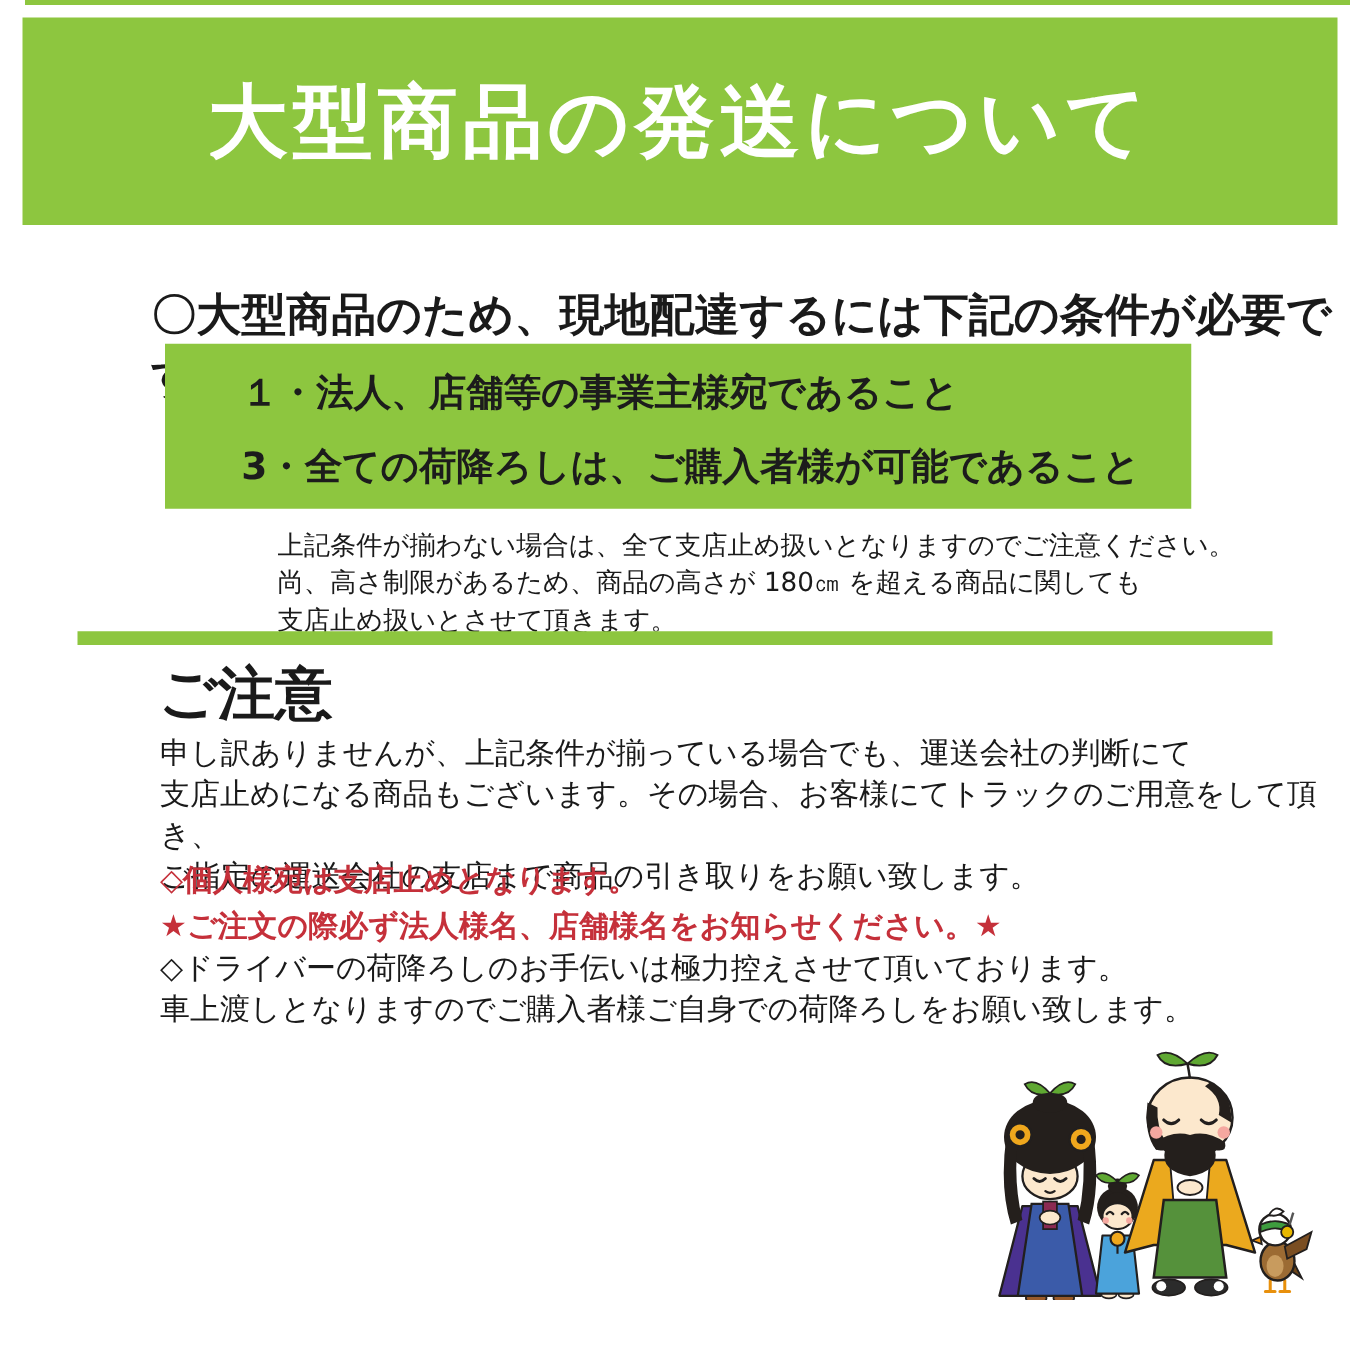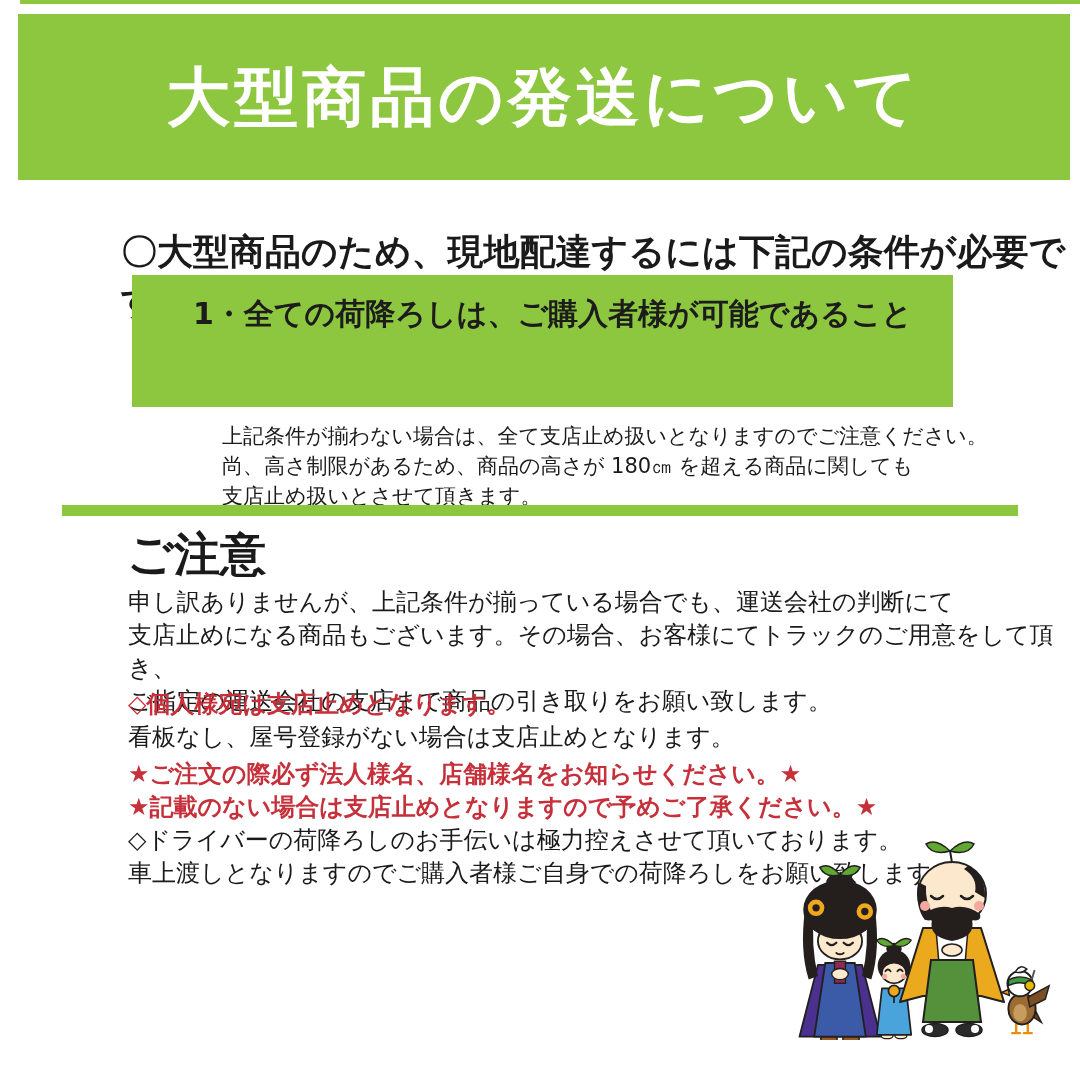--- a/index.html
+++ b/index.html
@@ -44,44 +44,43 @@
 
 <div class="top-strip"></div>
 
 <header class="banner">
   <h1>大型商品の発送について</h1>
 </header>
 
 <p class="intro">〇大型商品のため、現地配達するには下記の条件が必要です。</p>
 
 <div class="cond-box">
-  <p class="cond">1・全ての荷降ろしは、ご購入者様が可能であること</p>
+  <p class="cond">１・法人、店舗等の事業主様宛であること</p>
+  <p class="cond">3・全ての荷降ろしは、ご購入者様が可能であること</p>
 </div>
 
 <div class="notes">
   <p>上記条件が揃わない場合は、全て支店止め扱いとなりますのでご注意ください。</p>
   <p>尚、高さ制限があるため、商品の高さが 180㎝ を超える商品に関しても</p>
   <p>支店止め扱いとさせて頂きます。</p>
 </div>
 
 <div class="divider"></div>
 
 <h2 class="caution-heading">ご注意</h2>
 
 <div class="para">
   <p>申し訳ありませんが、上記条件が揃っている場合でも、運送会社の判断にて</p>
   <p>支店止めになる商品もございます。その場合、お客様にてトラックのご用意をして頂き、</p>
   <p>ご指定の運送会社の支店まで商品の引き取りをお願い致します。</p>
 </div>
 
 <div class="notices">
   <p class="n-red">◇個人様宛は支店止めとなります。</p>
-  <p class="n-black">看板なし、屋号登録がない場合は支店止めとなります。</p>
   <p class="n-red gap">★ご注文の際必ず法人様名、店舗様名をお知らせください。★</p>
-  <p class="n-red">★記載のない場合は支店止めとなりますので予めご了承ください。★</p>
   <p class="n-black">◇ドライバーの荷降ろしのお手伝いは極力控えさせて頂いております。</p>
   <p class="n-black">車上渡しとなりますのでご購入者様ご自身での荷降ろしをお願い致します。</p>
 </div>
 
 <svg class="mascot" width="282" height="202" viewBox="0 0 282 202">
 
   <g transform="translate(58,22) scale(0.92)">
     <ellipse cx="-12" cy="194" rx="9" ry="4.5" fill="#9A5B2B" stroke="#221F1E" stroke-width="1.5"></ellipse>
     <ellipse cx="12" cy="194" rx="9" ry="4.5" fill="#9A5B2B" stroke="#221F1E" stroke-width="1.5"></ellipse>
     <path d="M-24,114 L24,114 L44,192 L-44,192 Z" fill="#4A3190" stroke="#221F1E" stroke-width="2" stroke-linejoin="round"></path>

